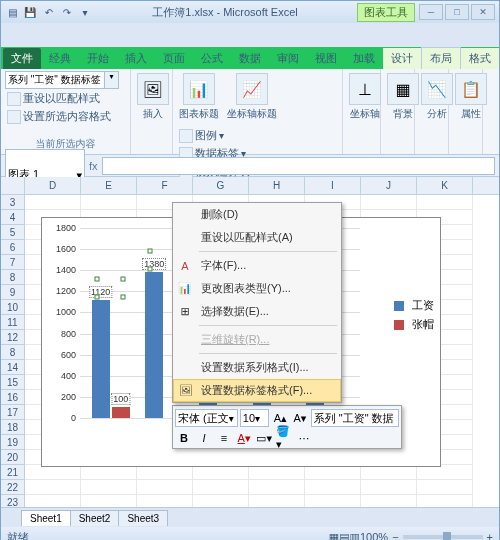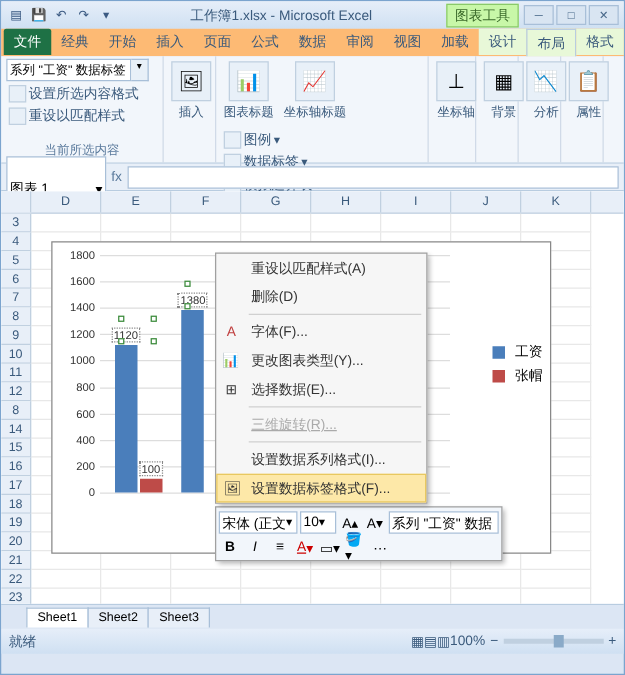--- a/index.html
+++ b/index.html
@@ -7,21 +7,21 @@
 .window{width:500px;height:540px;background:#dce6f4;border:1px solid #7ba4ce;}
 
 .titlebar{height:22px;background:linear-gradient(#e6eef9,#cfe0f2);display:flex;align-items:center;padding:0 4px;}
 .qat{display:flex;gap:2px;align-items:center;}
 .qat-btn{width:16px;height:16px;display:flex;align-items:center;justify-content:center;font-size:10px;color:#3b5a82;}
 .title-text{flex:1;text-align:center;font-size:11px;color:#3a5a7c;}
 .win-btns{display:flex;gap:2px;}
 .win-btn{width:24px;height:16px;background:#d9e5f2;border:1px solid #a8bfd8;display:flex;align-items:center;justify-content:center;font-size:9px;color:#4a6a8a;}
 .ctx-tab{background:#c8f7a8;border:1px solid #8ac96a;padding:1px 6px;font-size:11px;color:#3a6a2a;margin-right:4px;}
 
-.tabs{height:22px;background:#fdba74;display:flex;align-items:flex-start;padding-left:2px;}
+.tabs{height:22px;background:#22c55e;display:flex;align-items:center;padding-left:2px;margin-top:24px;}
 .tab{padding:3px 8px;font-size:11px;color:#3a5a7c;cursor:pointer;}
 .tab.file{background:#1e7145;color:#fff;border-radius:2px 2px 0 0;}
 .tab.active{background:#f2f6fb;border:1px solid #b8cce0;border-bottom:none;}
 .tab.ctx{background:#e8f8d8;}
 
 .ribbon{height:86px;background:#f2f6fb;border-bottom:1px solid #b8cce0;display:flex;}
 .rgroup{border-right:1px solid #d0dae8;padding:2px 4px;display:flex;flex-direction:column;}
 .rgroup-body{flex:1;display:flex;align-items:flex-start;gap:4px;}
 .rgroup-label{font-size:10px;color:#5a7a9c;text-align:center;padding:1px 0;}
 .rbtn{display:flex;flex-direction:column;align-items:center;padding:2px;cursor:pointer;}
@@ -122,25 +122,25 @@
 
   <div class="ribbon">
     <div class="rgroup" style="width:130px">
       <div class="rgroup-body" style="flex-direction:column;align-items:stretch;gap:1px">
         <div class="dd-combo">
           <input value="系列 &quot;工资&quot; 数据标签" style="">
           <div class="arrow">▾</div>
         </div>
         <div class="rsmall">
             <span class="rsmall-icon"></span>
-            <span>设置所选内容格式</span>
+            <span>重设以匹配样式</span>
           </div>
         <div class="rsmall">
             <span class="rsmall-icon"></span>
-            <span>重设以匹配样式</span>
+            <span>设置所选内容格式</span>
           </div>
       </div>
       <div class="rgroup-label">当前所选内容</div>
     </div>
     <div class="rgroup" style="width:42px">
       <div class="rgroup-body">
           <div class="rbtn">
             <div class="rbtn-icon">🖼</div>
             <div class="rbtn-label">插入</div>
           </div>
@@ -518,22 +518,22 @@
           </div>
         <div class="legend-item">
             <div class="legend-sw" style="background:#be4b48"></div>
             <span>张帽</span>
           </div>
       </div>
     </div>
   </div>
 
   <div class="context-menu" id="cmenu">
+      <div class="cm-item"><span class="cm-icon"></span>删除(D)</div>
       <div class="cm-item"><span class="cm-icon"></span>重设以匹配样式(A)</div>
-      <div class="cm-item"><span class="cm-icon"></span>删除(D)</div>
       <div class="cm-sep"></div>
       <div class="cm-item"><span class="cm-icon" style="color:#c04040">A</span>字体(F)...</div>
       <div class="cm-item"><span class="cm-icon">📊</span>更改图表类型(Y)...</div>
       <div class="cm-item"><span class="cm-icon">⊞</span>选择数据(E)...</div>
       <div class="cm-sep"></div>
       <div class="cm-item cm-disabled"><span class="cm-icon"></span>三维旋转(R)...</div>
       <div class="cm-sep"></div>
       <div class="cm-item"><span class="cm-icon"></span>设置数据系列格式(I)...</div>
       <div class="cm-item hl"><span class="cm-icon">🖼</span>设置数据标签格式(F)...</div>
     </div>

